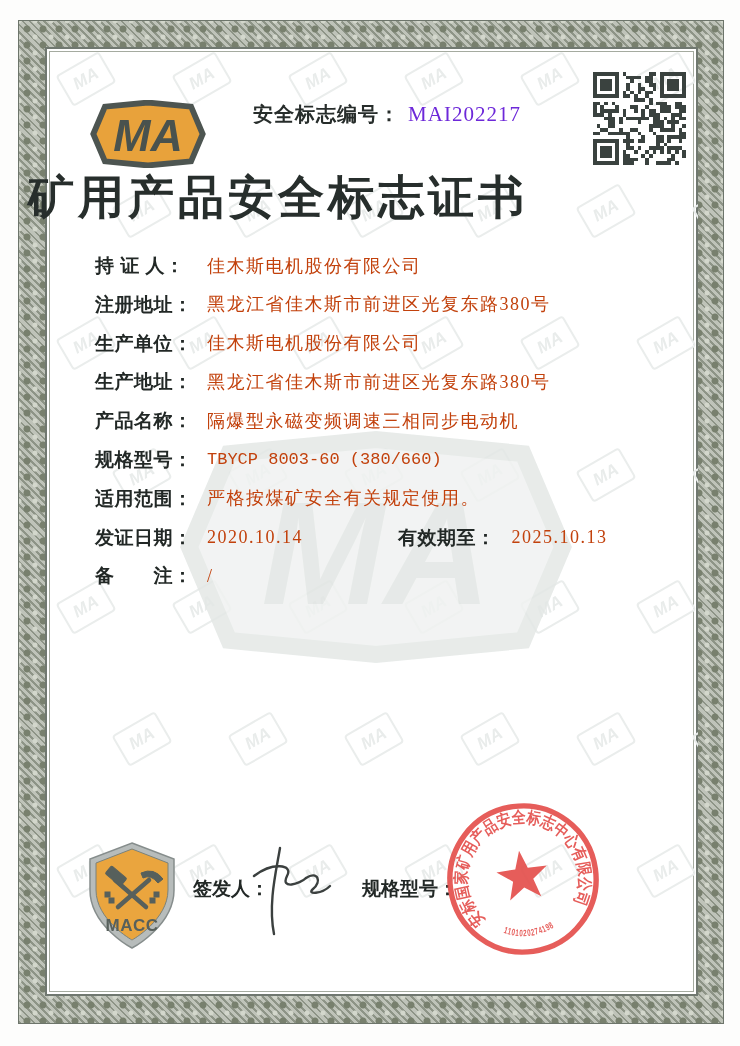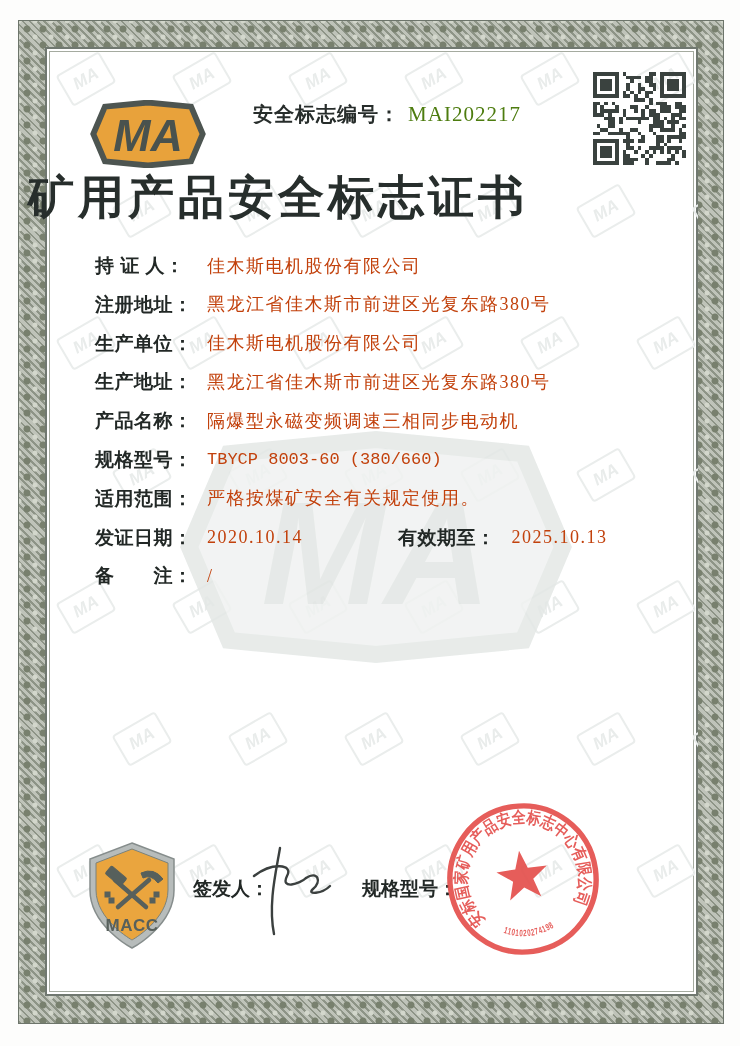--- a/index.html
+++ b/index.html
@@ -27,21 +27,21 @@
     display:flex;align-items:center;justify-content:center;transform:rotate(-30deg);}
   .big-ghost{position:absolute;left:178px;top:428px;width:396px;height:238px;z-index:3;opacity:.85;}
 
   .content{position:absolute;inset:0;z-index:4;}
 
   
   .ma-badge{position:absolute;left:90px;top:100px;width:116px;height:68px;}
   .certno-line{position:absolute;left:0;top:101px;width:100%;text-align:center;padding-left:34px;
     box-sizing:border-box;white-space:nowrap;}
   .certno-label{font:bold 20px "Liberation Sans",sans-serif;color:#272d2b;letter-spacing:1px;}
-  .certno-value{font:21px "Liberation Serif",serif;color:#4d7c0f;letter-spacing:1px;margin-left:8px;}
+  .certno-value{font:21px "Liberation Serif",serif;color:#6d28d9;letter-spacing:1px;margin-left:8px;}
   .qr{position:absolute;left:593px;top:72px;width:93px;height:93px;}
   #qr-svg rect{fill:#3a423f;}
 
   .cert-title{position:absolute;left:0;top:167px;width:100%;text-align:left;padding-left:28px;
     box-sizing:border-box;font-family:"Liberation Serif",serif;font-weight:900;font-size:46px;
     letter-spacing:4px;color:#272e2c;}
 
   
   .fields{position:absolute;left:95px;top:247px;right:52px;}
   .frow{height:38.8px;display:flex;align-items:center;position:relative;}

